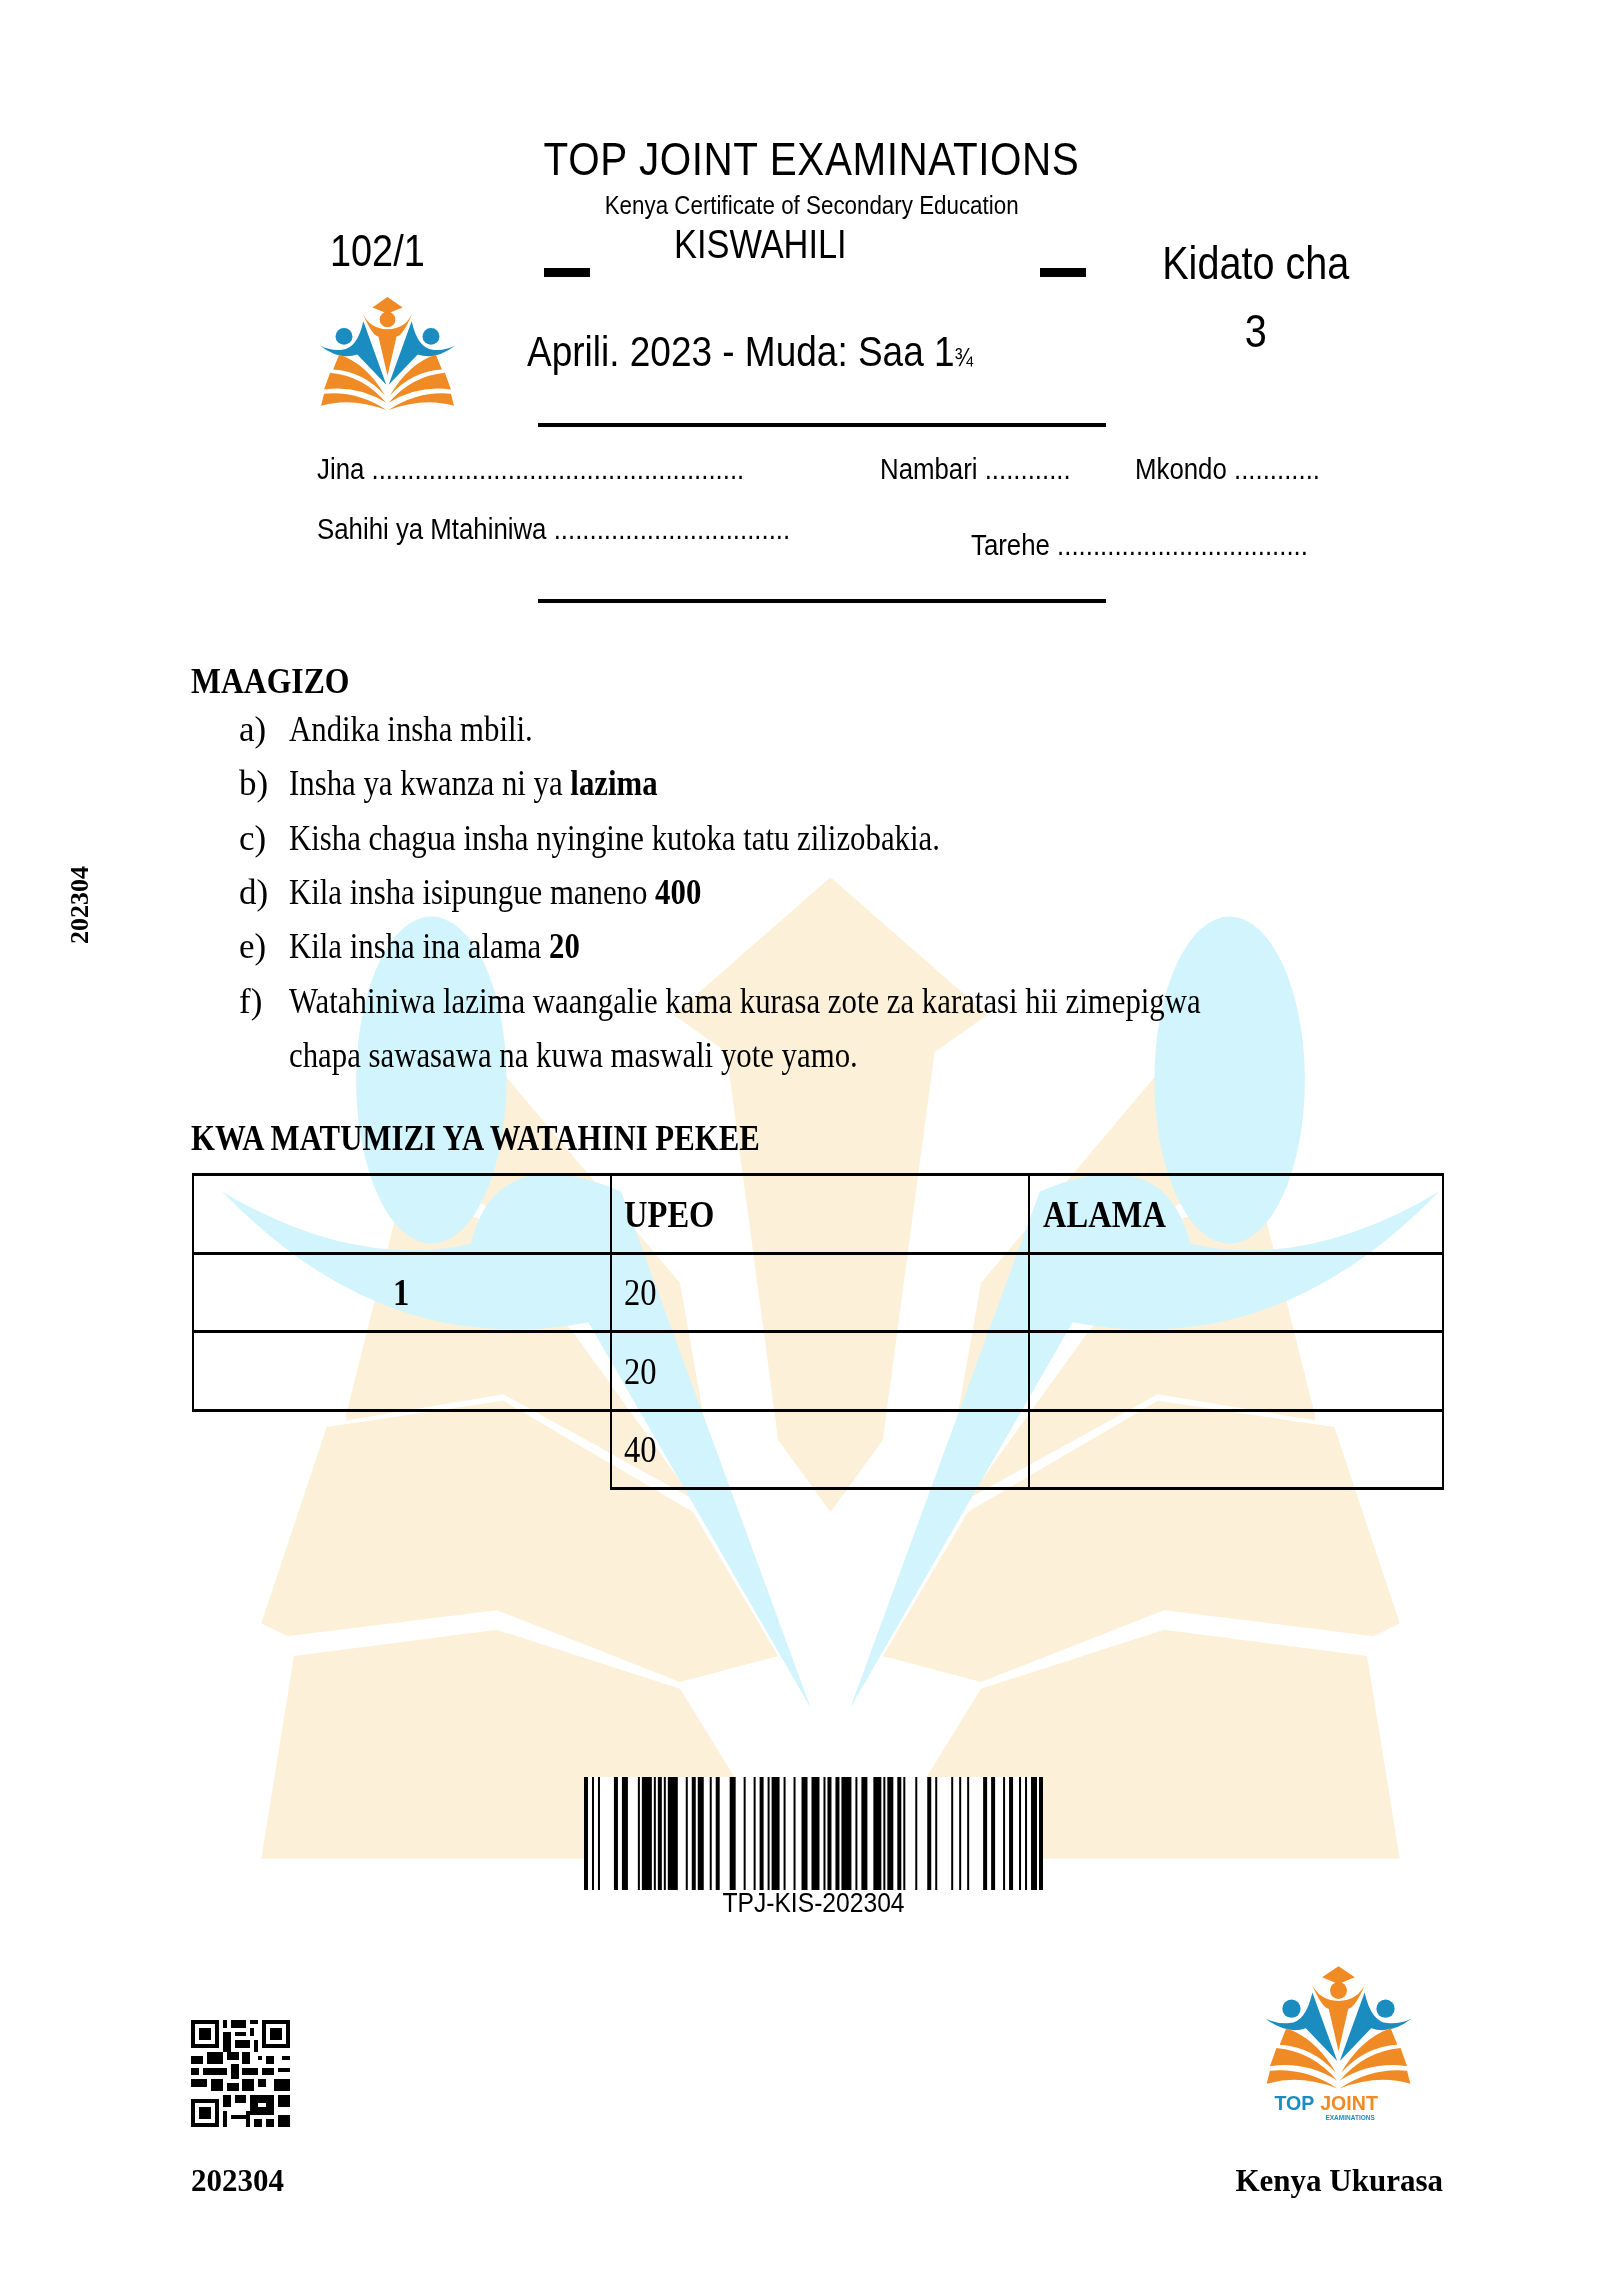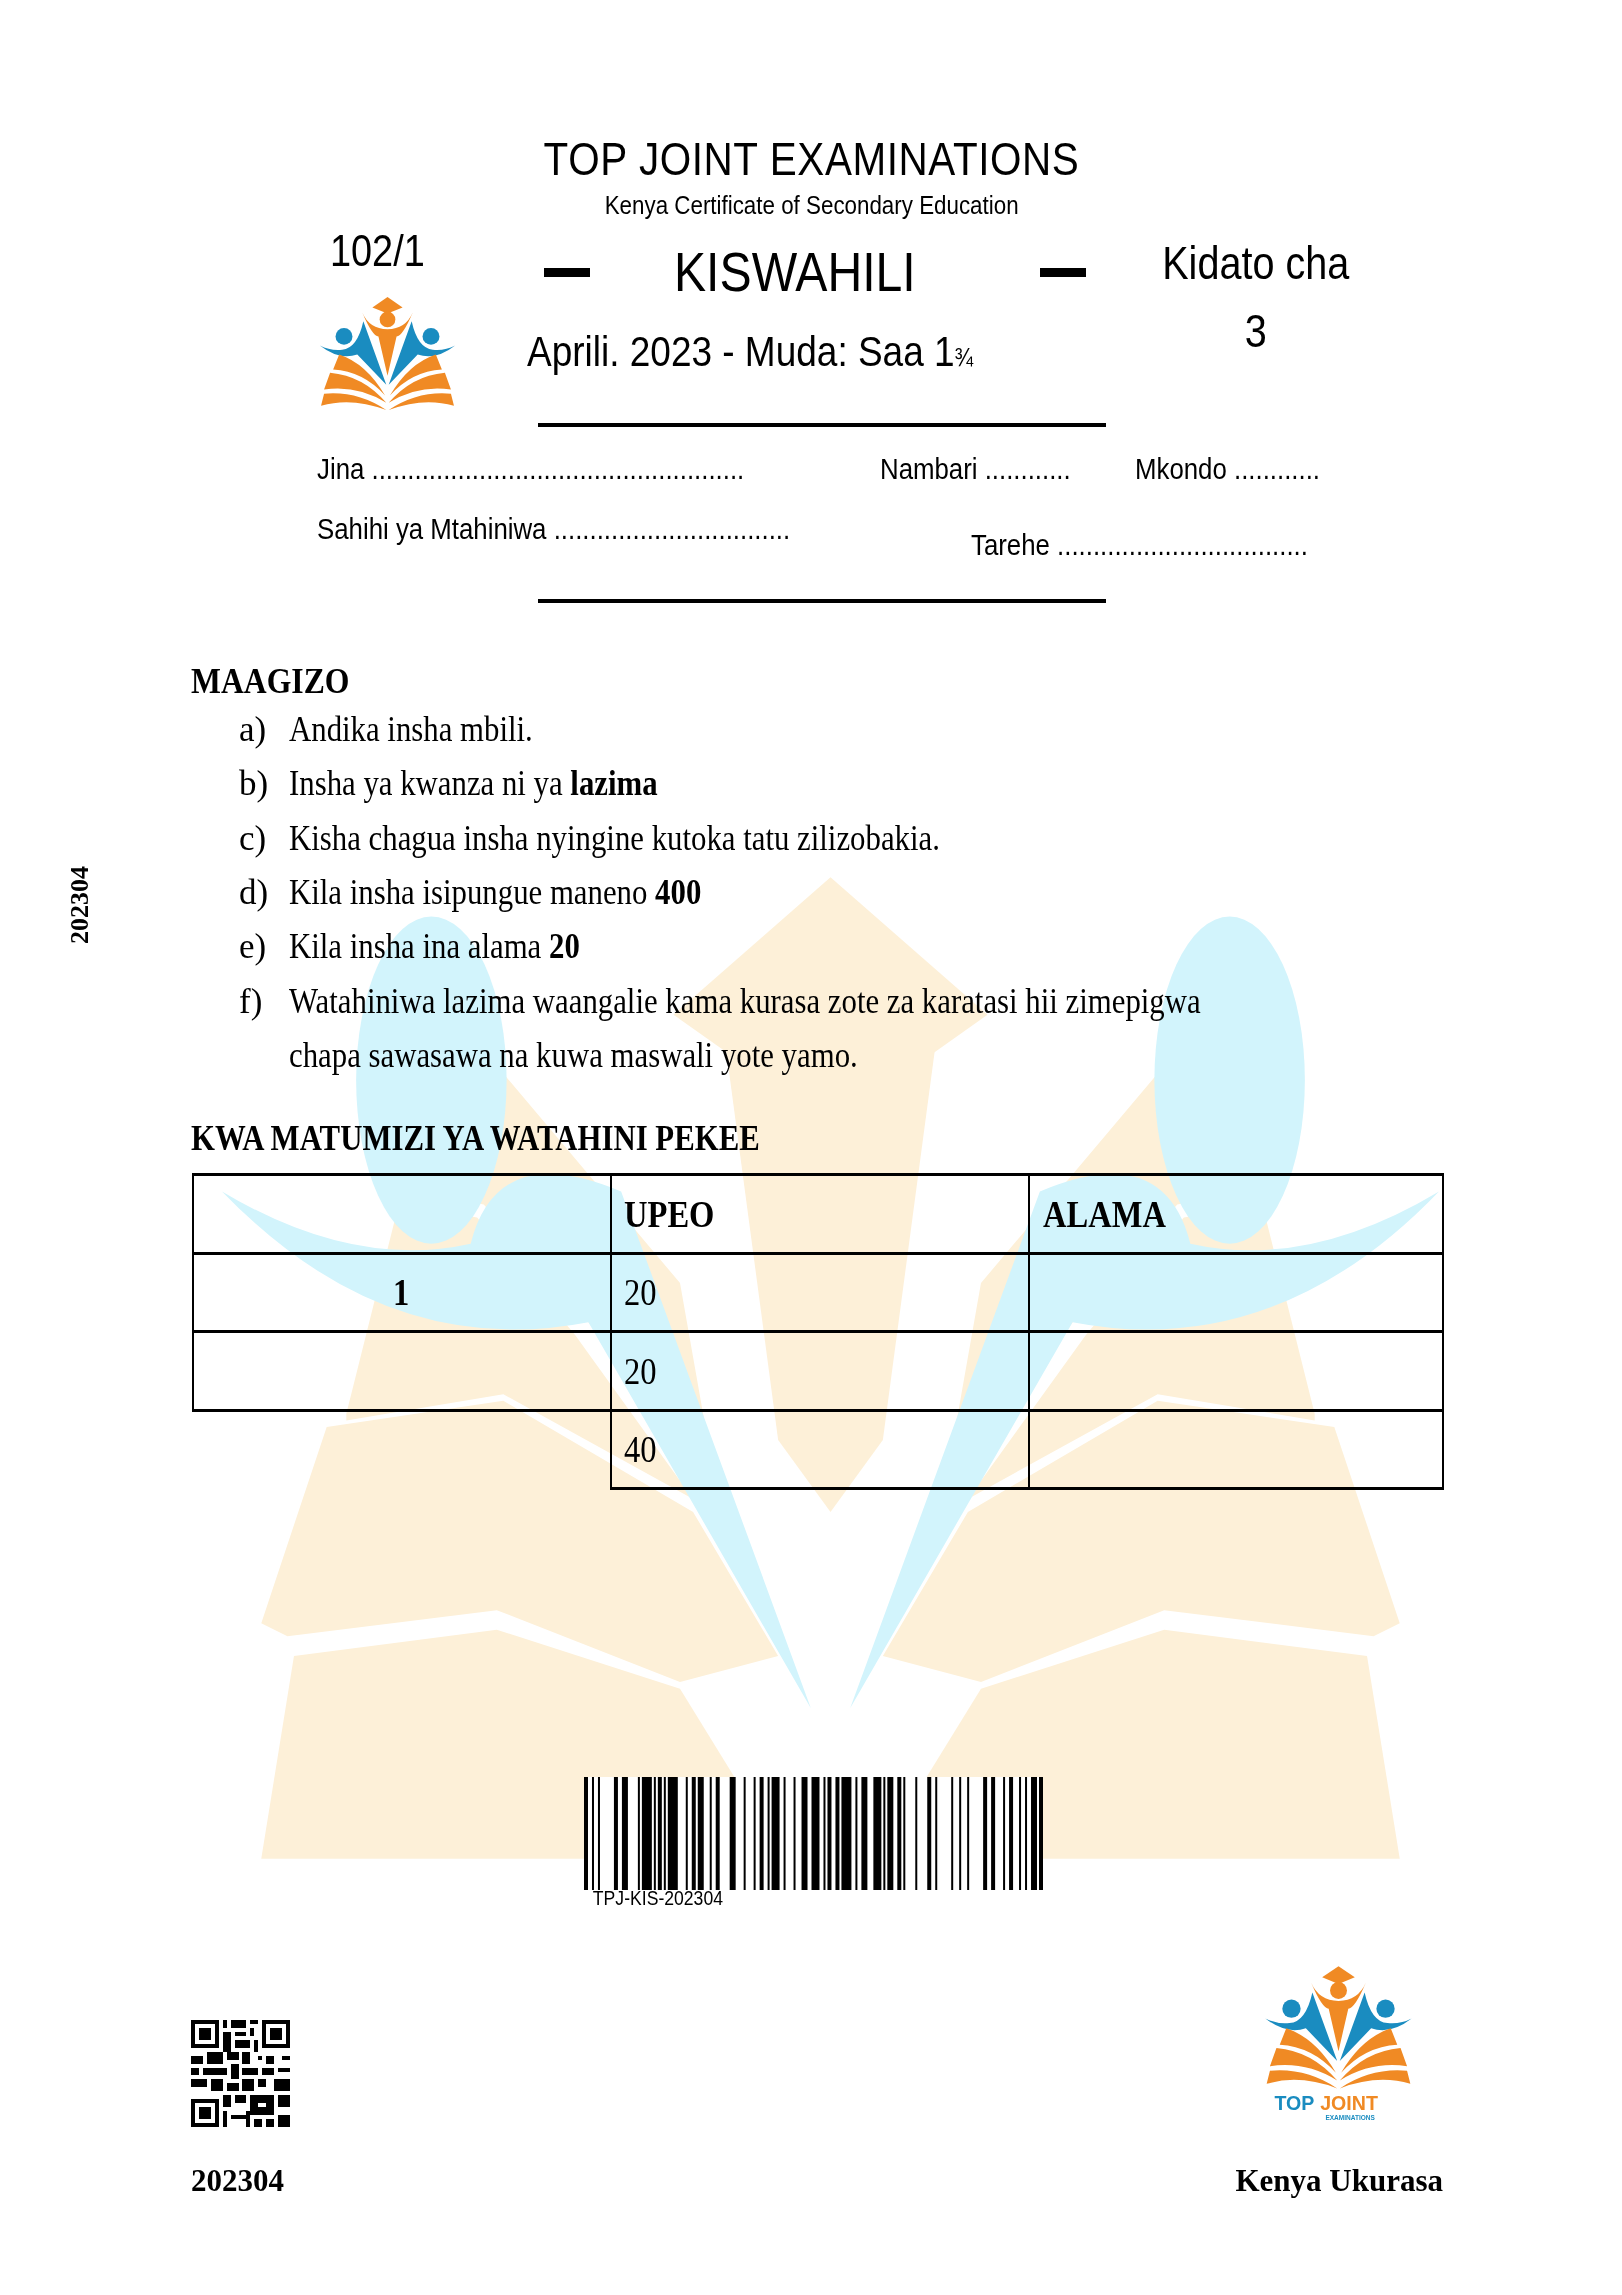--- a/index.html
+++ b/index.html
@@ -14,21 +14,21 @@
   
   #exam-board { left: 0; width: 1623px; top: 131px; text-align: center; font-size: 47px; letter-spacing: 0.7px; font-weight: 400; }
   #exam-board span { display: inline-block; transform: scaleX(0.86); }
   #cert-line { left: 0; width: 1623px; top: 190px; text-align: center; font-size: 26px; }
   #cert-line span { display: inline-block; transform: scaleX(0.86); }
   #paper-code { left: 330px; top: 226px; font-size: 44px; }
   #paper-code span { display: inline-block; transform: scaleX(0.86); transform-origin: left; }
   .dash { width: 46px; height: 9.2px; background: #000; top: 268px; }
   #dash-left { left: 544px; }
   #dash-right { left: 1040px; }
-  #subject { left: 674px; top: 239px; font-size: 56px; }
+  #subject { left: 674px; top: 222px; font-size: 40px; }
   #subject span { display: inline-block; transform: scaleX(0.86); transform-origin: left; }
   #form-label { left: 1112px; top: 229px; width: 288px; text-align: center; font-size: 46px; line-height: 68px; }
   #form-label span { display: inline-block; transform: scaleX(0.86); }
   #date-line { left: 527px; top: 327px; font-size: 43px; }
   #date-line span.t { display: inline-block; transform: scaleX(0.86); transform-origin: left; }
   .frac { font-size: 26px; }
   #logo-top { left: 315px; top: 294px; width: 145px; height: 118px; }
   .rule { height: 3.9px; background: #000; left: 538px; width: 568px; }
   #rule-1 { top: 423px; }
   #rule-2 { top: 599px; }
@@ -50,21 +50,21 @@
 
   
   #marks-table { left: 192px; top: 1173px; width: 1252px; z-index: 2; }
   .cell { position: absolute; font-size: 37px; }
   .hline { position: absolute; background: #000; height: 2.6px; }
   .vline { position: absolute; background: #000; width: 2px; }
   .cell .t { display: inline-block; transform: scaleX(0.88); }
 
   
   #barcode { left: 584px; top: 1777px; width: 459px; height: 113px; }
-  #barcode-text { left: 584px; width: 459px; top: 1887px; font-size: 20px; }
+  #barcode-text { left: 584px; width: 459px; top: 1887px; text-align: center; font-size: 28px; }
   #barcode-text span { display: inline-block; transform: scaleX(0.88); }
 
   
   #qr-code { left: 191px; top: 2019px; width: 99px; height: 109px; }
   #footer-code { left: 191px; top: 2163px; font-size: 31px; font-weight: 700; }
   #turn-page { right: 180px; top: 2163px; font-size: 31px; font-weight: 700; }
   #logo-bottom { left: 1260px; top: 1963px; width: 157px; height: 160px; }
 
   #side-code { left: 77px; top: 854px; width: 26px; height: 98px; }
   #side-code span { position: absolute; left: -36px; top: 36px; transform: rotate(-90deg); font-size: 26px; font-weight: 700; white-space: nowrap; }

